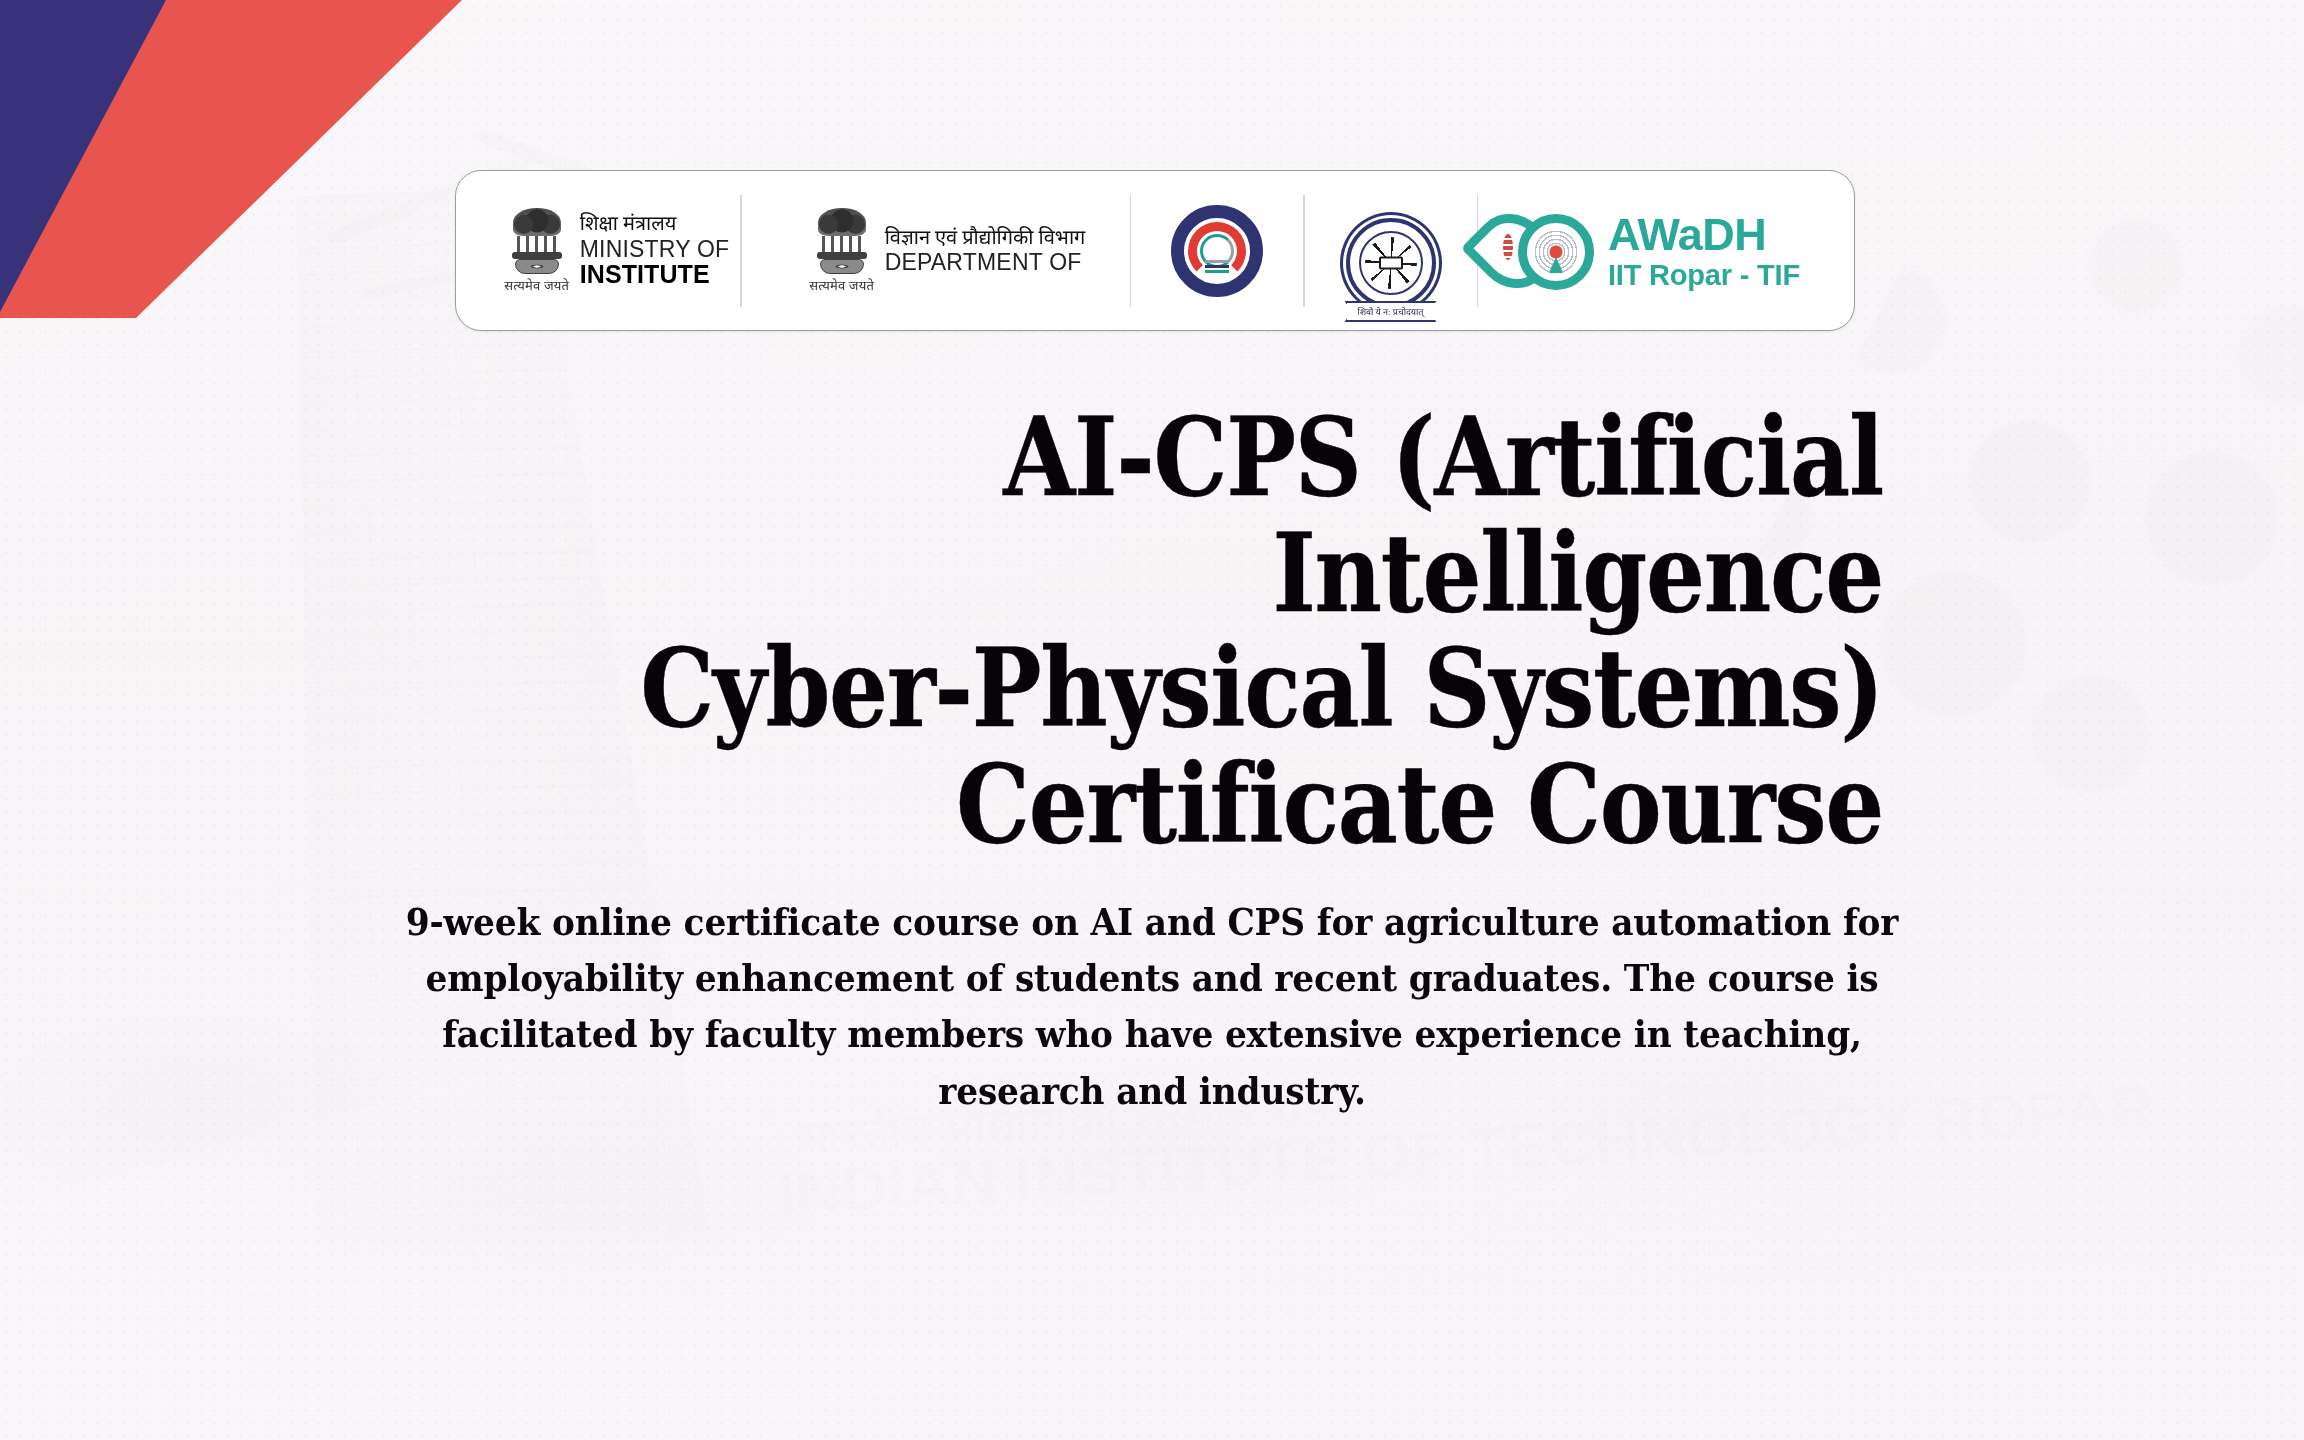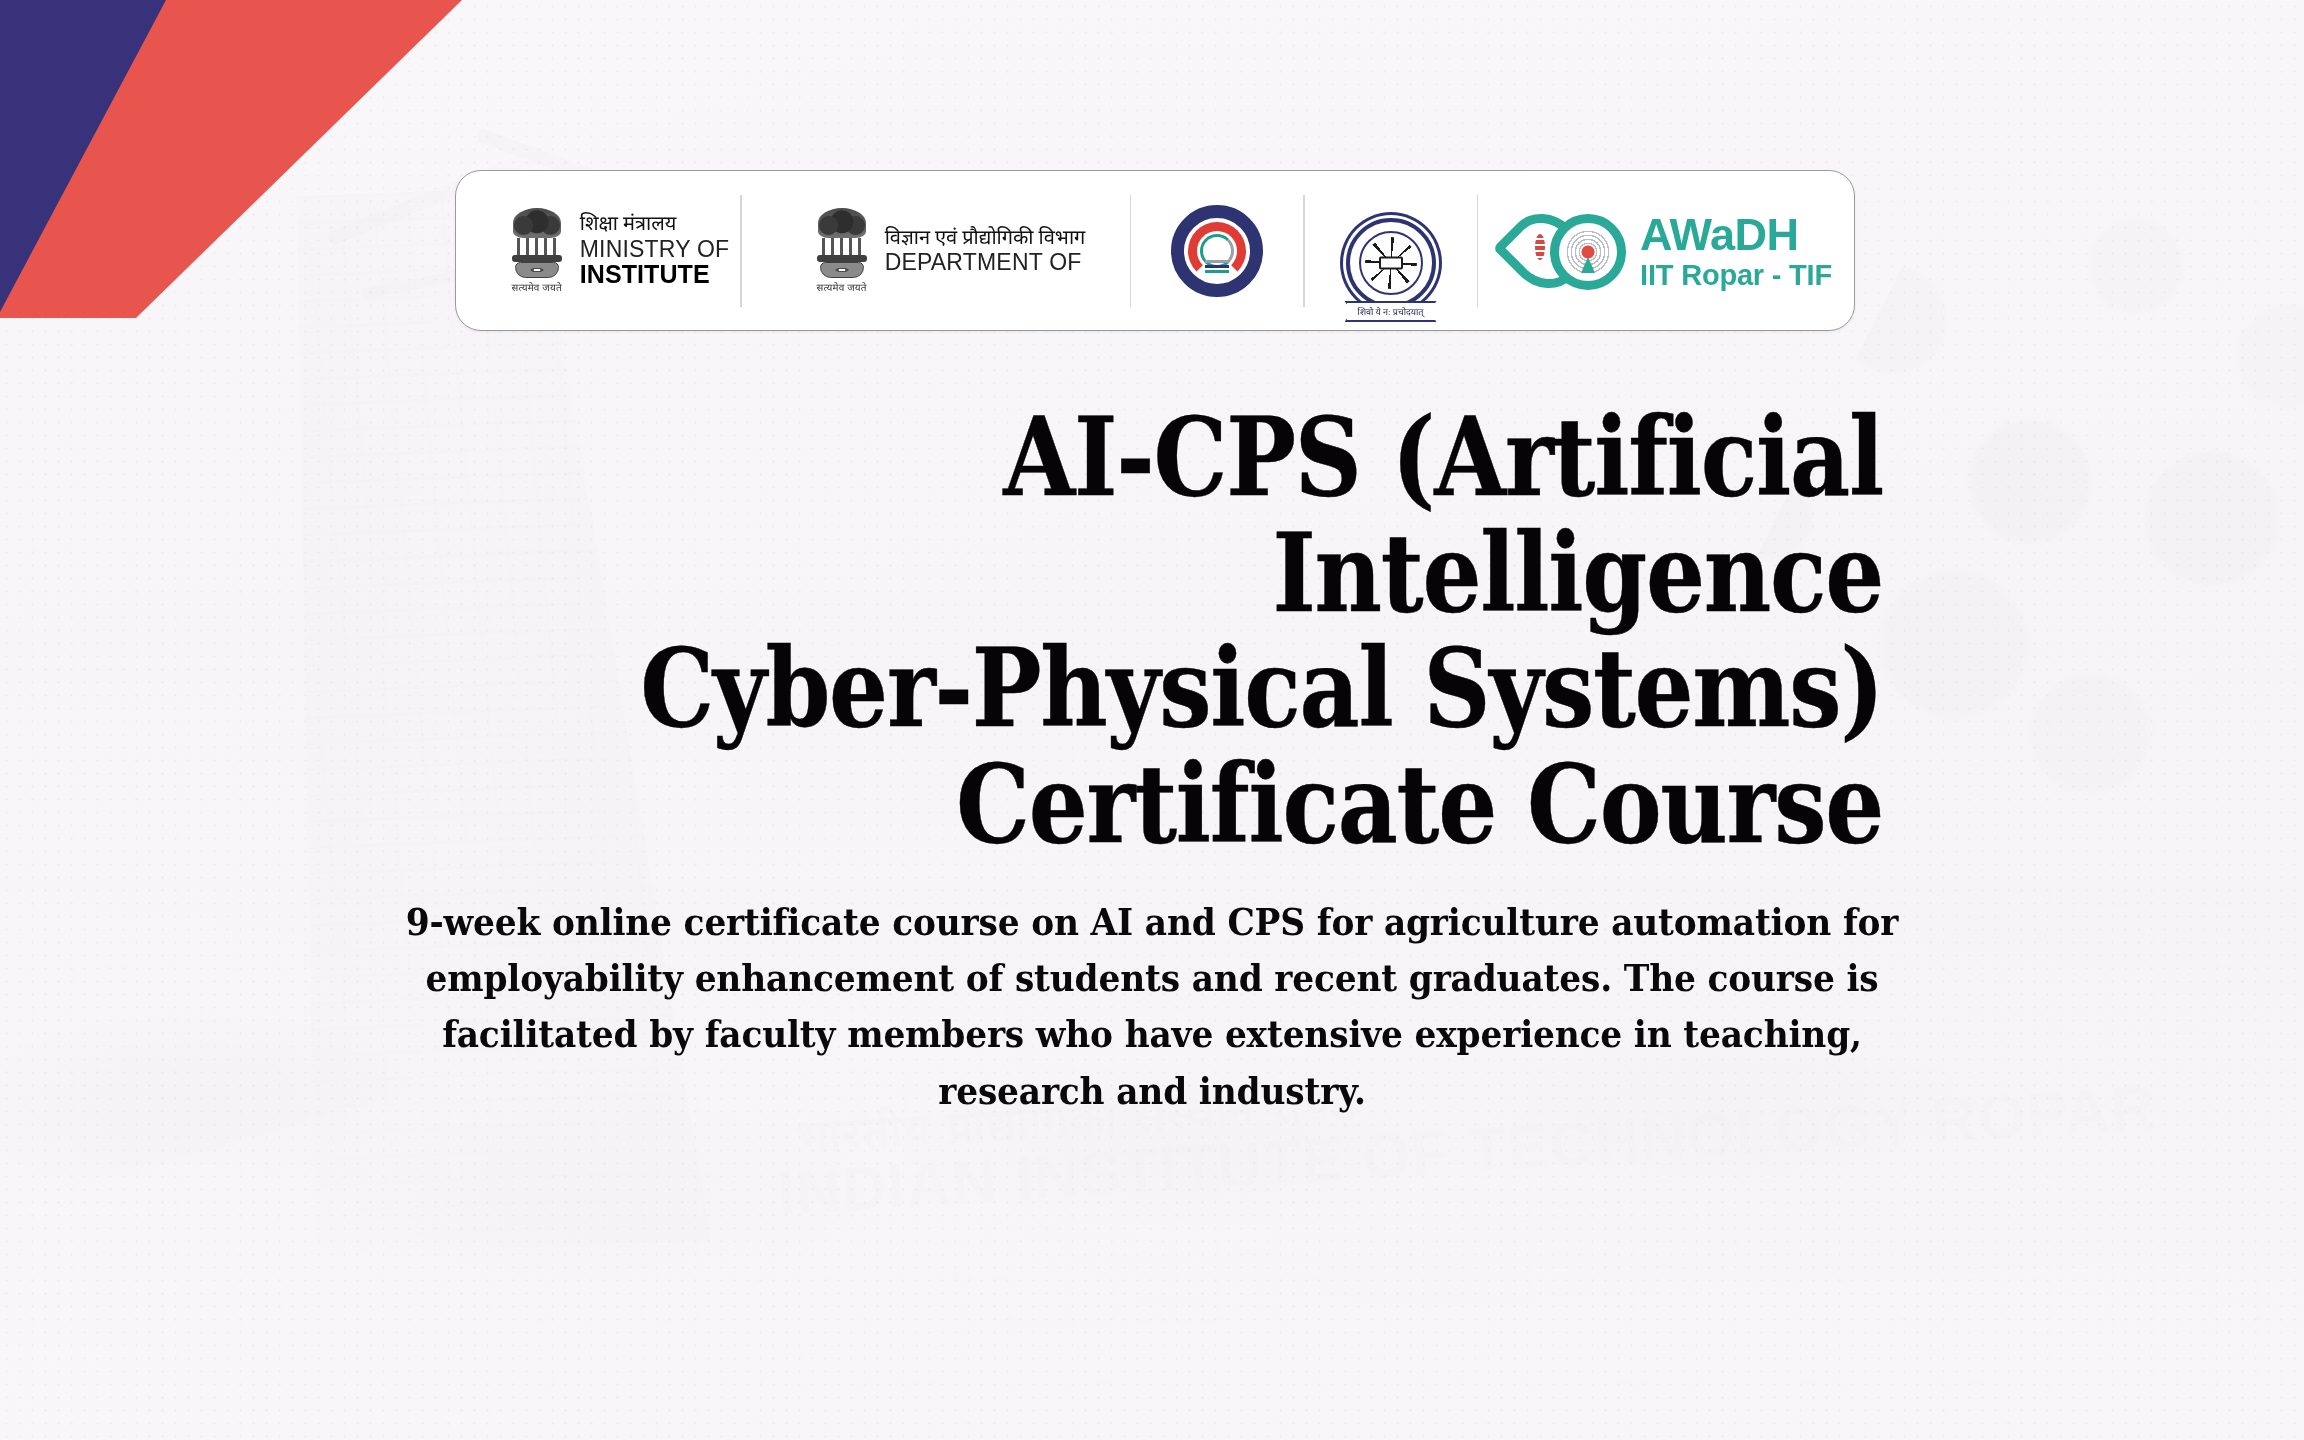--- a/index.html
+++ b/index.html
@@ -199,21 +199,21 @@
     width:50px; height:8px; background:#3f3f3f; border-radius:3px;
   }
   .emblem .wheel{
     width:44px; height:17px;
     background:radial-gradient(ellipse at 50% 50%, #ffffff 0 3px, #4a4a4a 4px 6px, #8a8a8a 7px 17px);
     border-radius:6px 6px 12px 12px;
     border:1.5px solid #3f3f3f;
   }
   .emblem .motto{
     margin-top:2px;
-    font-size:10px; color:#333; letter-spacing:.2px;
+    font-size:13px; color:#333; letter-spacing:.2px;
     font-family:"Liberation Serif", serif;
     white-space:nowrap;
   }
 
   .gov-text{ margin-left:13px; line-height:1.06; }
   .gov-hi{
     font-family:"Liberation Serif", serif;
     font-size:20px; color:#111; font-weight:400; margin-bottom:2px;
   }
   .gov-l1{
@@ -469,21 +469,21 @@
         <div class="gear">
           <div class="star"></div>
           <div class="book"></div>
         </div>
         <div class="ribbon">शिवो ये न: प्रचोदयात्</div>
       </div>
     </div>
 
     <div class="divider"></div>
 
-    <div class="logo-cell" style="flex:1; justify-content:flex-end;">
+    <div class="logo-cell" style="flex:1; justify-content:flex-start;">
       <div class="awadh">
         <div class="awadh-mark">
           <div class="awadh-leaf"></div>
           <div class="awadh-ring">
               <div class="tower"></div>
             </div>
           <div class="awadh-spike" style="left:30px; top:26px;"></div>
         </div>
         <div class="awadh-words">
           <div class="awadh-name">AWaDH</div>

